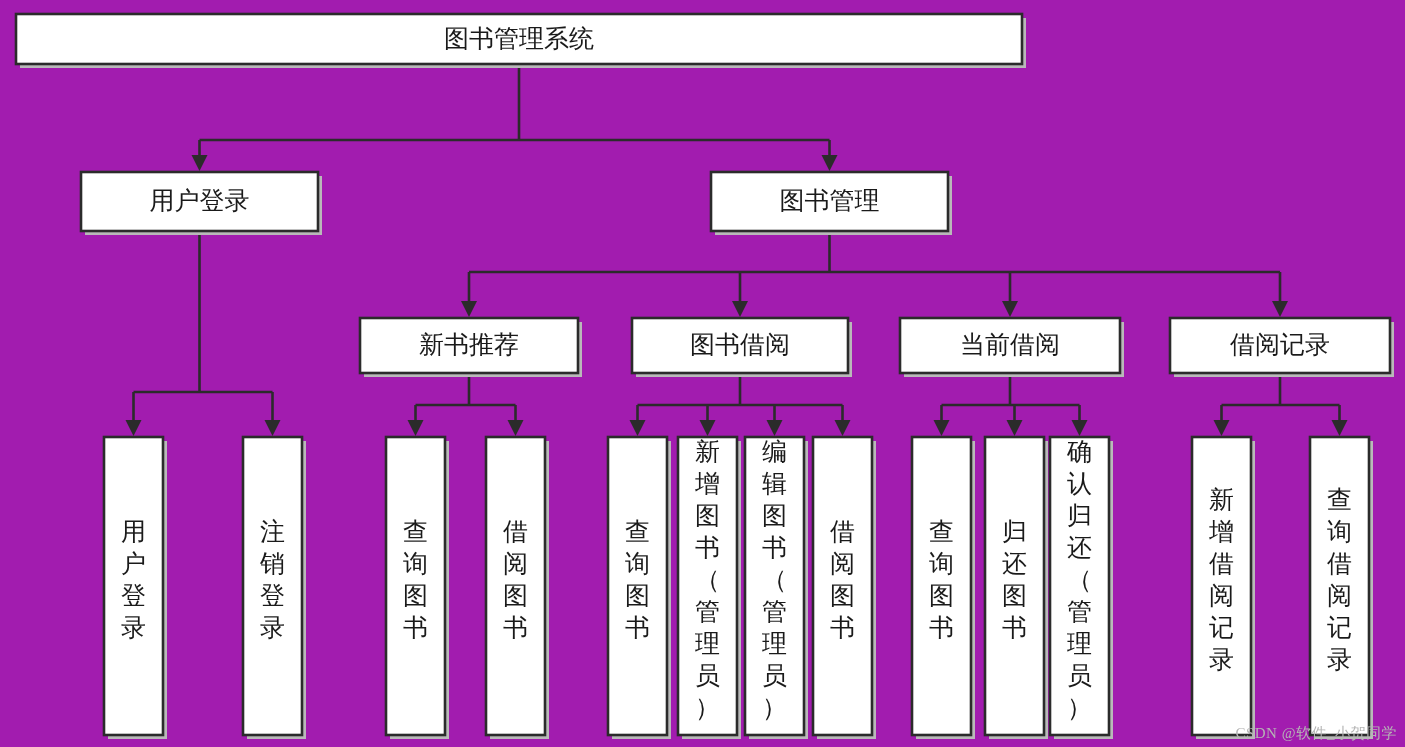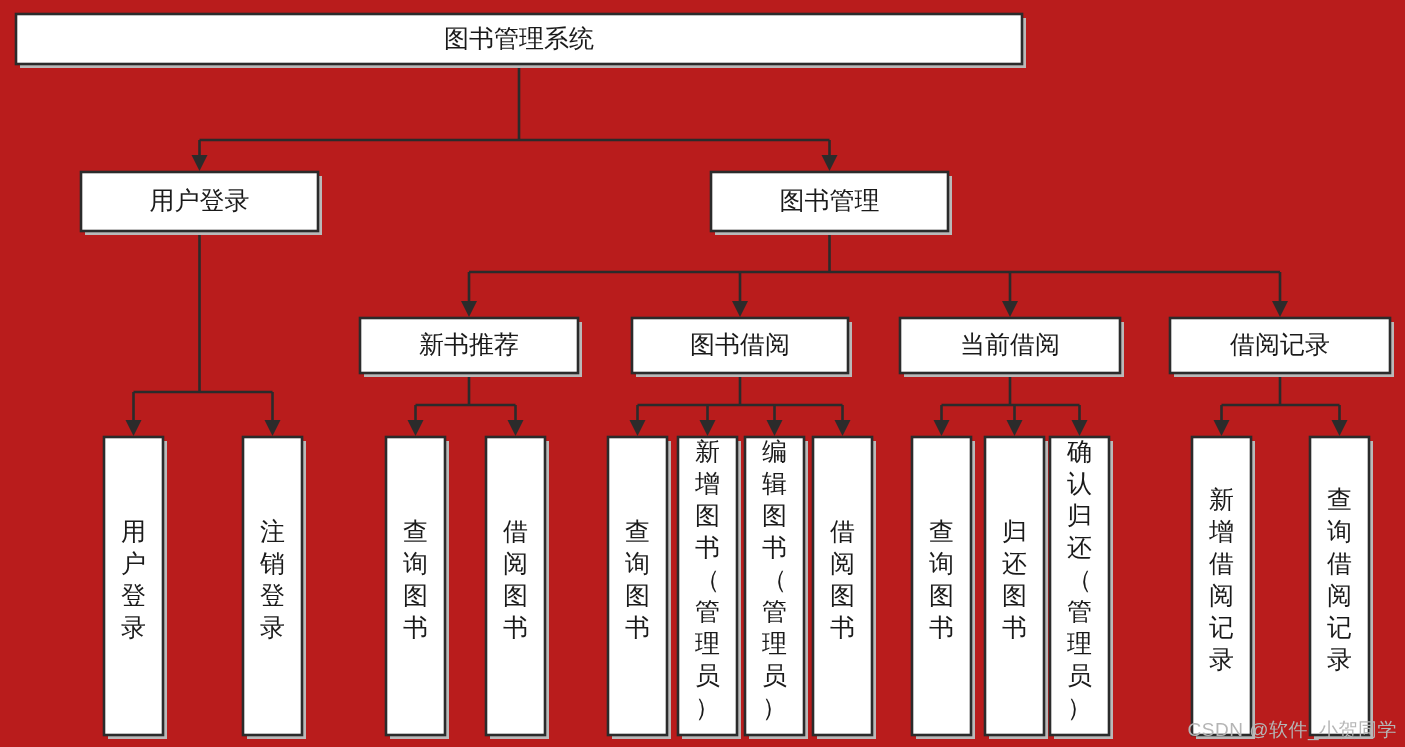--- a/index.html
+++ b/index.html
@@ -1,27 +1,27 @@
 <!DOCTYPE html>
 <html><head>
 <meta charset="utf-8">
 <style>
   html,body{margin:0;padding:0;background:#ffffff;}
   body{width:1405px;height:747px;font-family:"Liberation Sans","DejaVu Sans",sans-serif;overflow:hidden;}
-  #diagram-root{position:relative;width:1405px;height:747px;background:#b91c1c;text-align:center;}
+  #diagram-root{position:relative;width:1405px;height:747px;background:#a21caf;text-align:center;}
   svg#tree{position:absolute;left:0;top:0;width:1405px;height:747px;display:block;}
   .boxrect{fill:#ffffff;stroke:#2b2b2b;stroke-width:2.6;}
   .shadow{fill:#b9b9b9;}
   .conn{stroke:#2b2b2b;stroke-width:2.6;fill:none;stroke-linecap:butt;}
   .arrow{fill:#2b2b2b;stroke:none;}
   .lbl{font-family:"Liberation Sans","DejaVu Sans",sans-serif;fill:#1a1a1a;}
   .lbl-h{font-size:25px;text-anchor:middle;dominant-baseline:middle;}
   .lbl-v{font-size:25px;text-anchor:middle;}
-  .watermark{position:absolute;right:8px;bottom:4px;font-size:19px;color:#b5b5b5;
-             font-family:Liberation Sans, sans-serif;letter-spacing:.5px;
+  .watermark{position:absolute;right:8px;bottom:4px;font-size:15px;color:#b5b5b5;
+             font-family:Liberation Serif, serif;letter-spacing:.5px;
              white-space:nowrap;pointer-events:none;}
 </style>
 </head>
 <body>
 
 <div id="diagram-root">
   <svg id="tree" viewBox="0 0 1405 747">
     <g id="edges-layer">
         <path class="conn" d="M 519 64 L 519 140"></path>
         <path class="conn" d="M 199.5 140 L 829.5 140"></path>

